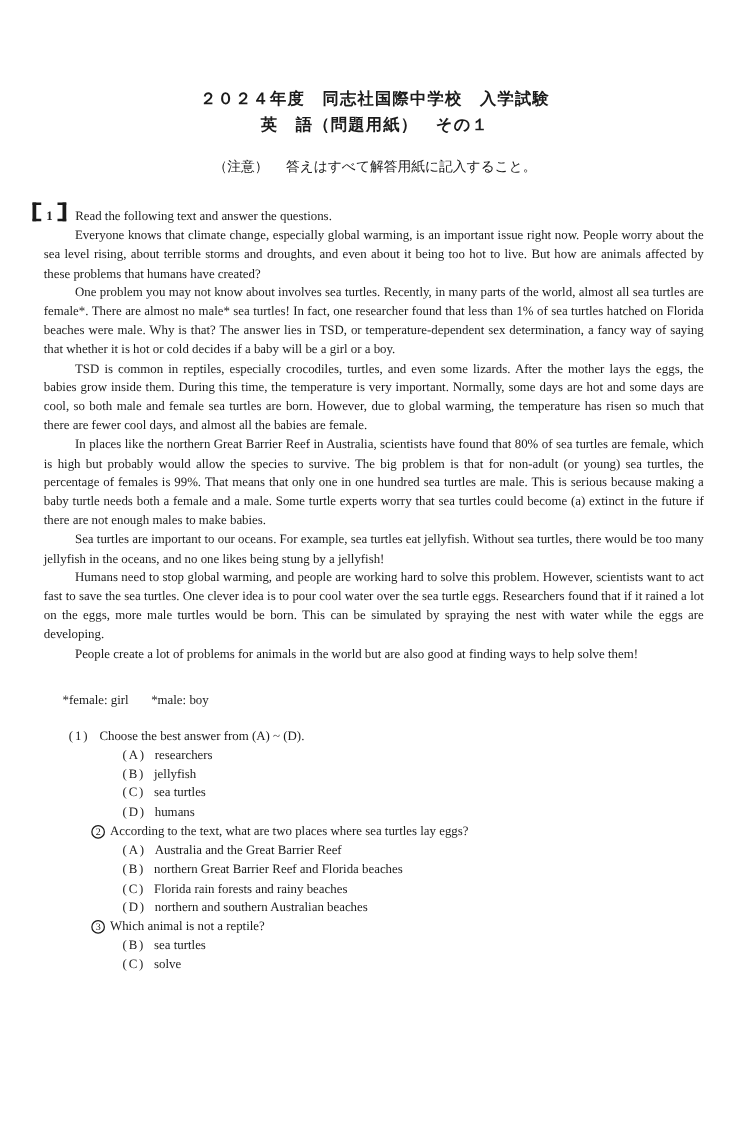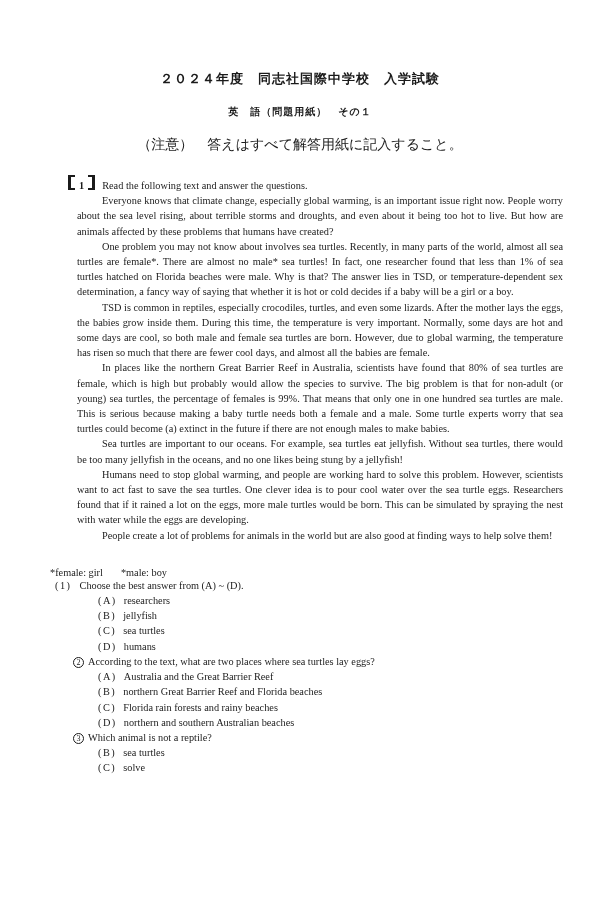--- a/index.html
+++ b/index.html
@@ -9,47 +9,47 @@
     height: 864px;
     background: #ffffff;
     color: #1b1b1b;
     font-family: "Liberation Serif", "DejaVu Serif", serif;
     overflow: hidden;
     box-sizing: border-box;
   }
   
   .header { padding-top: 70px; text-align: center; font-family: "Liberation Sans", "DejaVu Sans", sans-serif; }
   .header-title { font-size: 13px; font-weight: bold; letter-spacing: 1px; }
-  .header-subtitle { margin-top: 17px; font-size: 10px; font-weight: bold; letter-spacing: 1px; }
-  .notice { margin-top: 17px; font-size: 14px; font-weight: normal; }
+  .header-subtitle { margin-top: 3px; font-size: 13px; font-weight: bold; letter-spacing: 1px; }
+  .notice { margin-top: 17px; font-size: 11px; font-weight: normal; }
   .notice-label { margin-right: 14px; }
   
   .passage {
     margin-top: 21px;
-    padding-left: 77px;
+    padding-left: 35px;
     padding-right: 37px;
     font-size: 10.3px;
     line-height: 15.2px;
   }
   .instruction { margin-left: -9px; white-space: nowrap; }
   .bracket {
     display: inline-block;
     width: 4px; height: 11px;
     vertical-align: -1px;
   }
   .bracket-left  { border-left: 3px solid #1b1b1b; border-top: 2px solid #1b1b1b; border-bottom: 2px solid #1b1b1b; margin-right: 4px; }
   .bracket-right { border-right: 3px solid #1b1b1b; border-top: 2px solid #1b1b1b; border-bottom: 2px solid #1b1b1b; margin-left: 4px; margin-right: 7px; }
   .section-number { font-weight: bold; }
   .passage p { margin: 0; text-indent: 25px; text-align: justify; }
   .underlined { text-underline-offset: 2px; }
   
   .footnotes { margin-top: 24px; padding-left: 50px; font-size: 10.3px; }
   .footnote { margin-right: 18px; text-align: center; }
   
-  .questions { margin-top: 0; padding-left: 50px; font-size: 10.3px; line-height: 15.2px; }
+  .questions { margin-top: 16px; padding-left: 50px; font-size: 10.3px; line-height: 15.2px; }
   .q-section-line { margin-left: 5px; }
   .q-section-label { letter-spacing: 1.5px; margin-right: 8px; }
   .q-item-line { margin-left: 23px; }
   .circled {
     display: inline-flex;
     align-items: center;
     justify-content: center;
     width: 11px; height: 11px;
     border: 1px solid #1b1b1b;
     border-radius: 50%;

